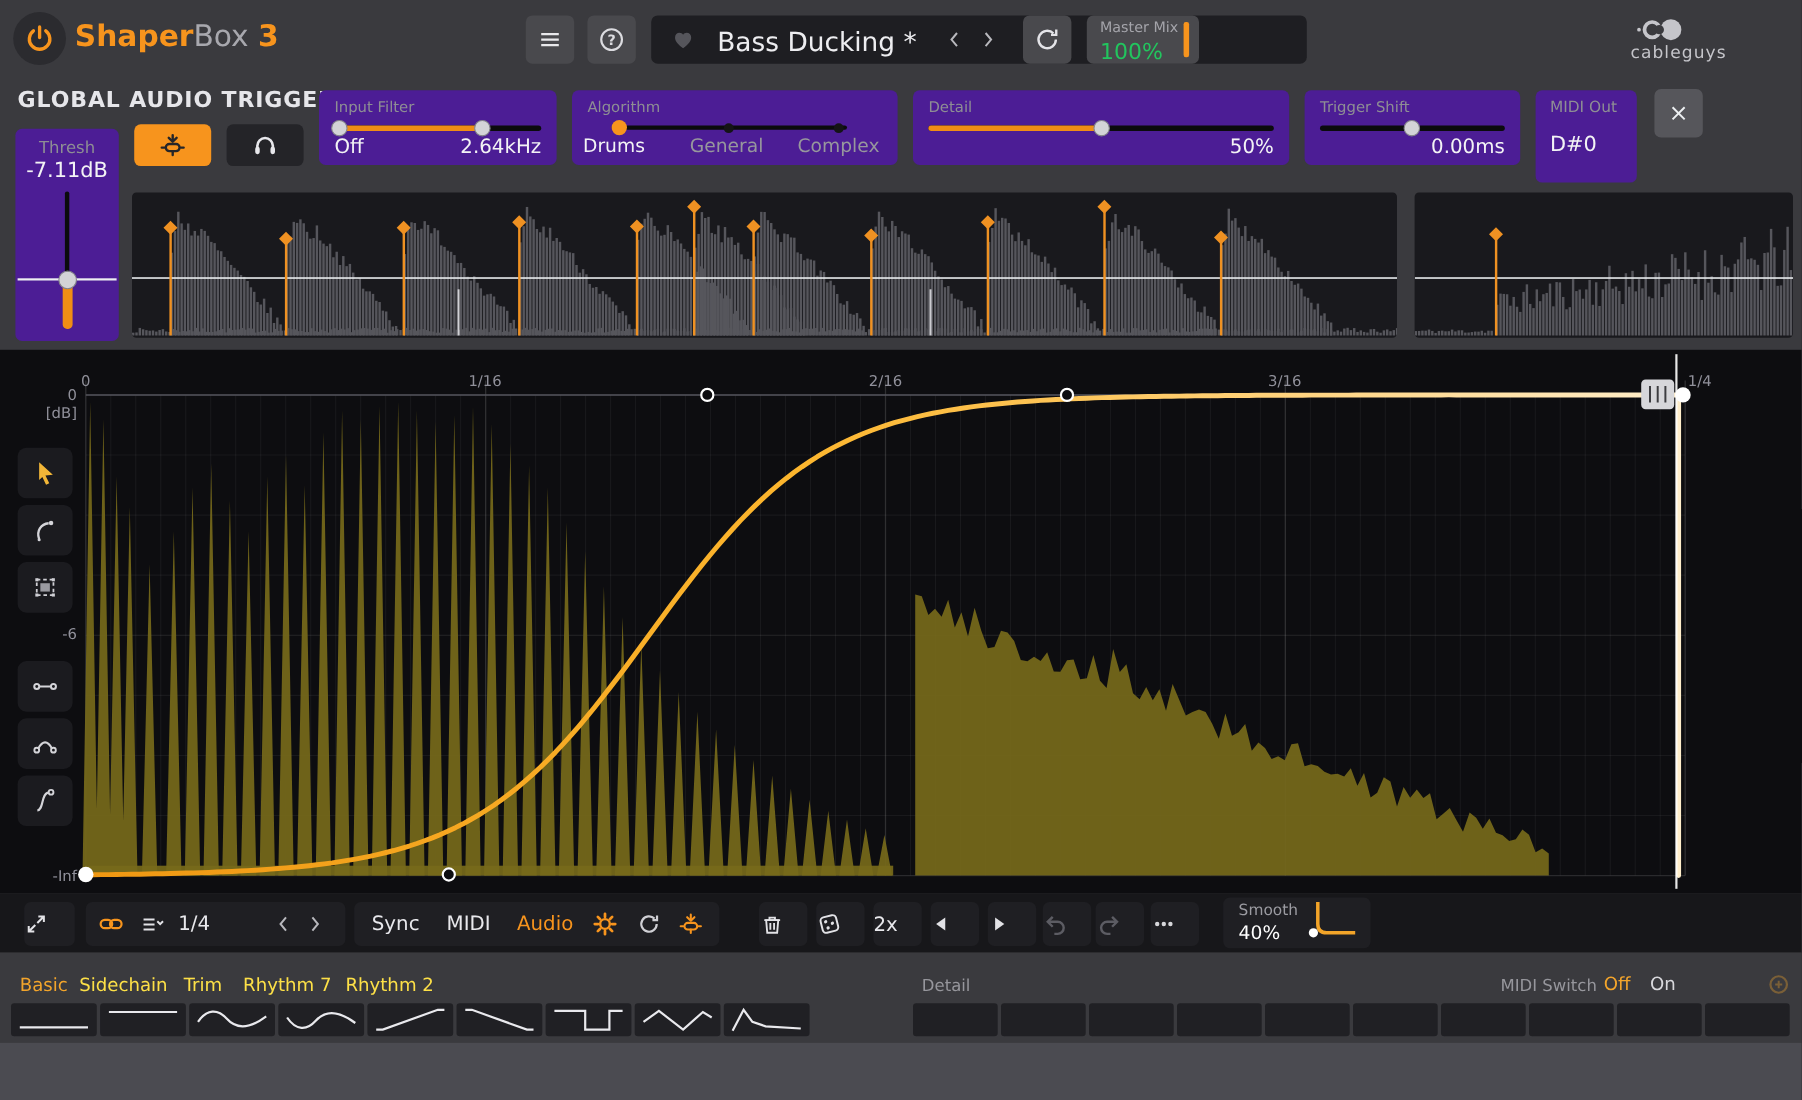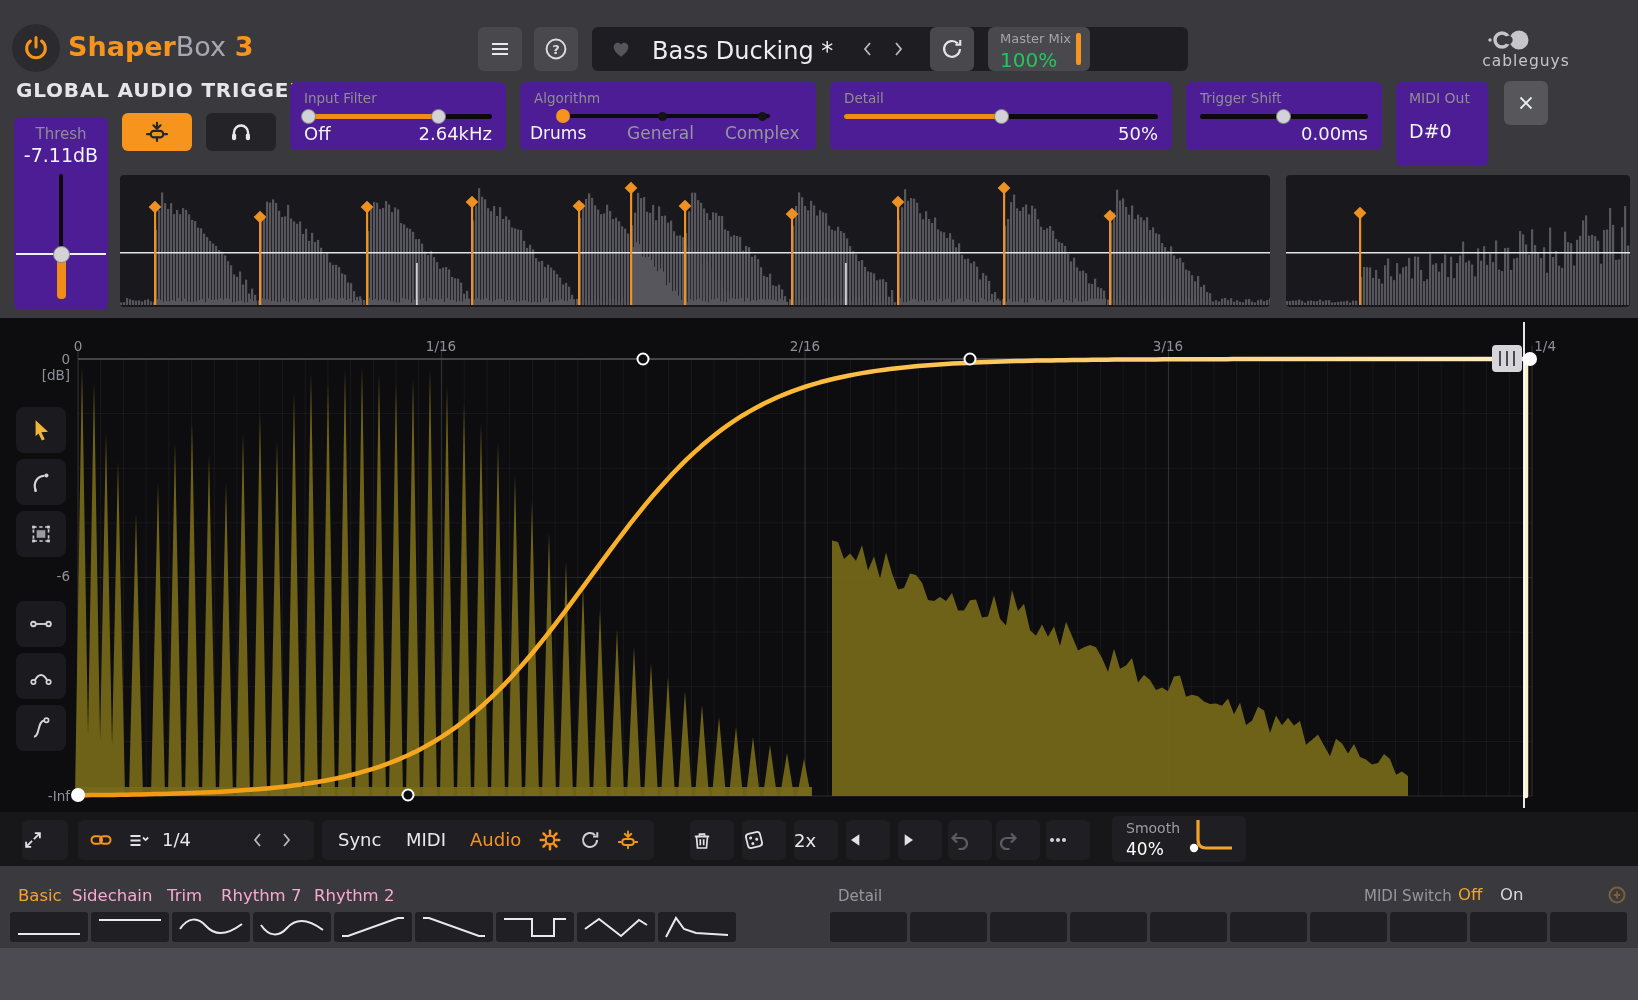--- a/index.html
+++ b/index.html
@@ -17,29 +17,29 @@
   .btn{position:absolute;background:#1f1f23;border-radius:6px;display:flex;
        align-items:center;justify-content:flex-start}
   .graybtn{position:absolute;background:#49494d;border-radius:6px;display:flex;
        align-items:center;justify-content:center}
   .tbtxt{color:#e8e8ec;font-size:18px;white-space:nowrap}
   .tool{position:absolute;left:16px;width:50px;height:46px;background:#1b1b1f;border-radius:8px;
         display:flex;align-items:center;justify-content:center}
   .wavebtn{position:absolute;top:912px;width:78px;height:30px;background:#202024;border-radius:3px;
         display:flex;align-items:center;justify-content:center}
   .slot{position:absolute;top:912px;width:77px;height:30px;background:#202024;border-radius:3px}
-  .tab{position:absolute;top:886px;color:#f9a8d4;font-size:16.5px;white-space:nowrap}
+  .tab{position:absolute;top:886px;color:#fde047;font-size:16.5px;white-space:nowrap}
   svg{display:block}
 </style>
 </head>
 <body>
 
 <div id="root">
 
-  <div class="abs" style="left:0;top:16px;width:1338px;height:65px">
+  <div class="abs" style="left:0;top:3px;width:1338px;height:65px">
     <div class="abs" style="left:12px;top:8px;width:48px;height:48px;border-radius:50%;background:#2b2b2f;display:flex;align-items:center;justify-content:center">
       <svg width="28" height="28" viewBox="0 0 24 24">
         <path d="M12 3v8.2" stroke="#f7941d" stroke-width="2.6" stroke-linecap="round"></path>
         <path d="M7.2 6a8 8 0 1 0 9.6 0" fill="none" stroke="#f7941d" stroke-width="2.6" stroke-linecap="round"></path>
       </svg>
     </div>
     <div class="abs" style="left:68px;top:16px;font-size:27px;line-height:30px">
       <span style="color:#f7941d;font-weight:bold">Shaper</span><span style="color:#a8a8ae">Box</span>&nbsp;<span style="color:#f7941d;font-weight:bold">3</span>
     </div>
 

